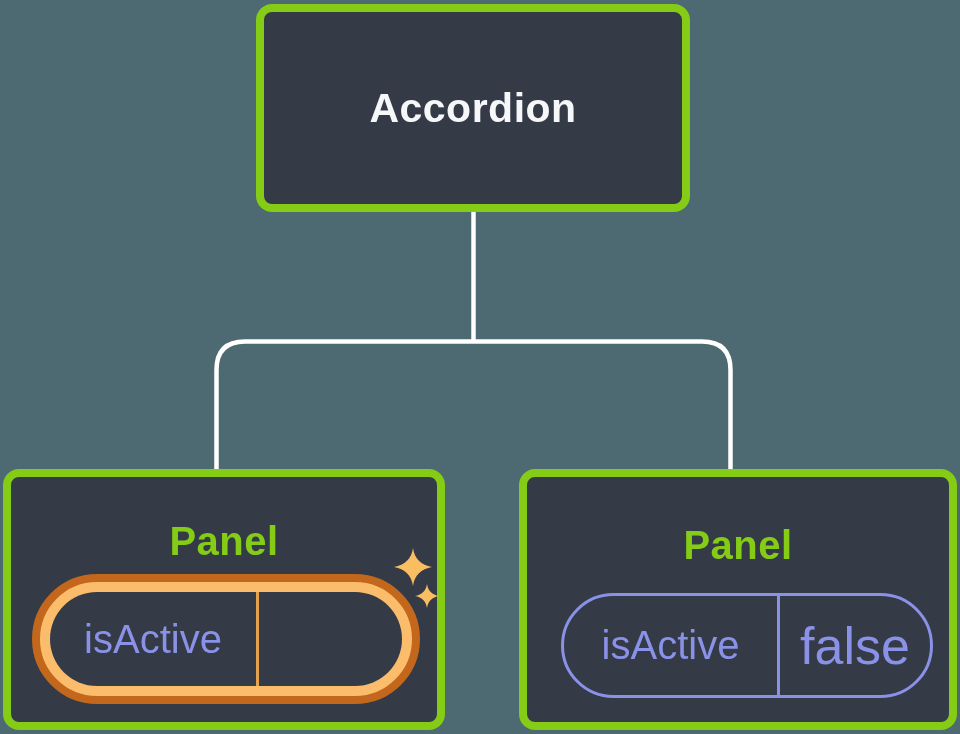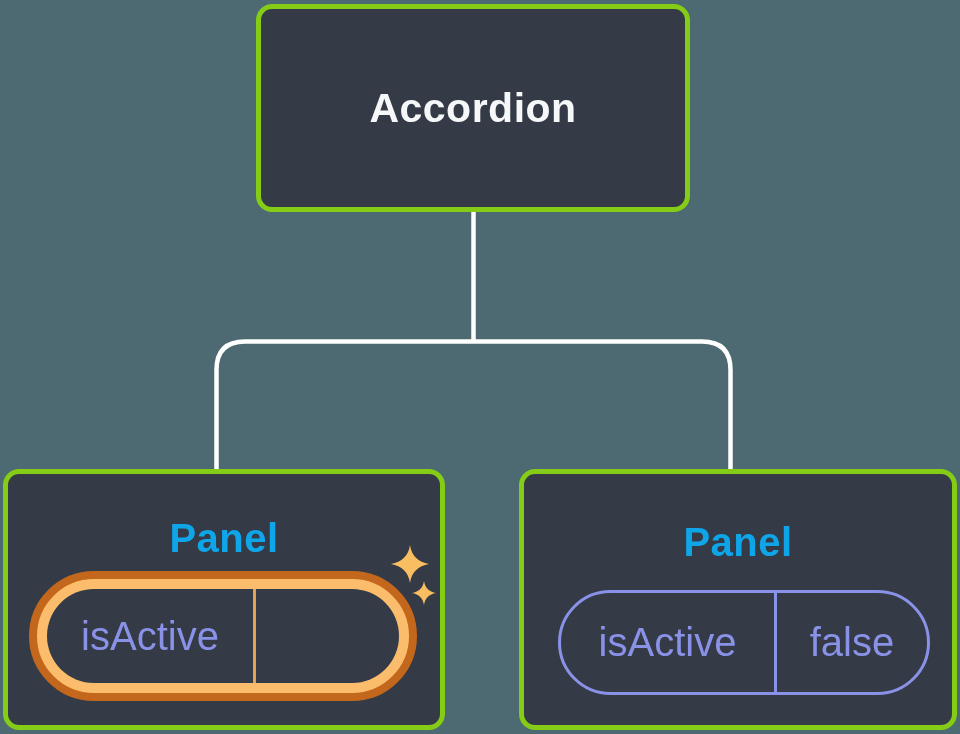--- a/index.html
+++ b/index.html
@@ -17,21 +17,21 @@
   }
   #connectors {
     position: absolute;
     left: 0;
     top: 0;
     z-index: 0;
   }
   .node {
     position: absolute;
     background: #343A46;
-    border: 5px solid #84cc16;
+    border: 8px solid #84cc16;
     border-radius: 16px;
     box-sizing: border-box;
     z-index: 1;
   }
   #root-node {
     left: 256px;
     top: 4px;
     width: 434px;
     height: 208px;
     display: flex;
@@ -54,21 +54,21 @@
     left: 519px;
     top: 469px;
     width: 438px;
     height: 261px;
   }
   .panel-title {
     position: absolute;
     left: 0;
     right: 0;
     text-align: center;
-    color: #0ea5e9;
+    color: #84cc16;
     font-size: 40px;
     font-weight: 600;
     line-height: 56px;
     letter-spacing: 0.5px;
   }
   #panel-left .panel-title { top: 36px; }
   #panel-right .panel-title { top: 40px; }
 
   
   .pill-highlight {
@@ -138,21 +138,21 @@
   .divider-plain {
     width: 3px;
     background: #8A92E8;
   }
   .pill-plain .cell-value {
     flex: 1;
     display: flex;
     align-items: center;
     justify-content: center;
     color: #8A92E8;
-    font-size: 40px;
+    font-size: 52px;
     font-weight: 500;
   }
 
   .sparkle {
     position: absolute;
     z-index: 2;
   }
   .sparkle-large {
     left: 383px;
     top: 71px;

